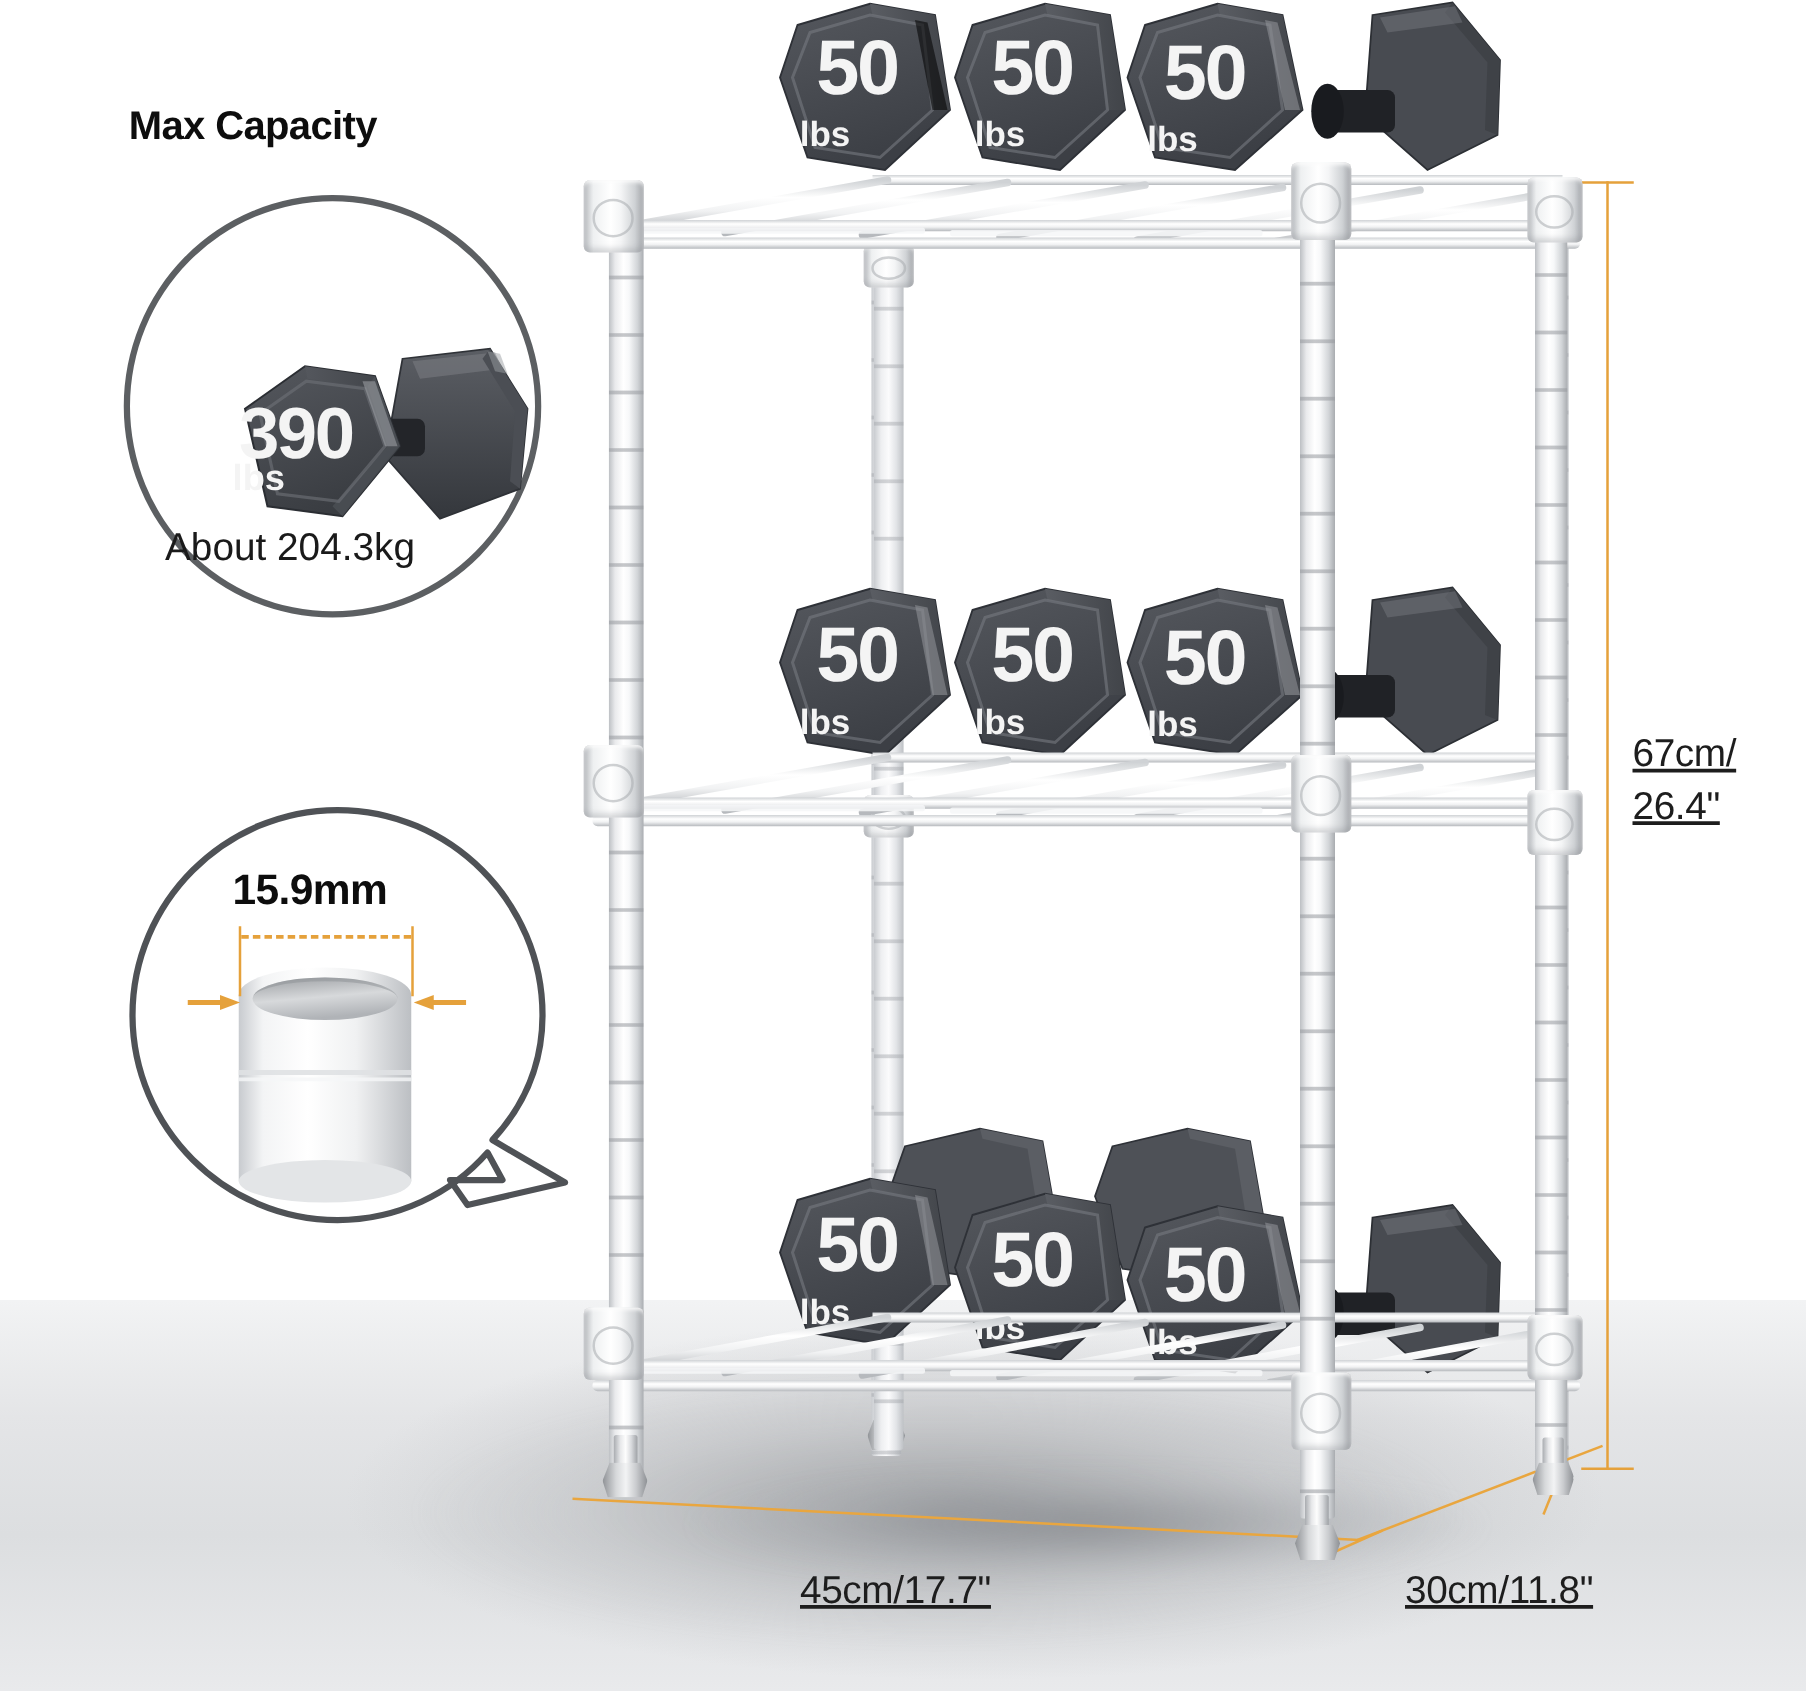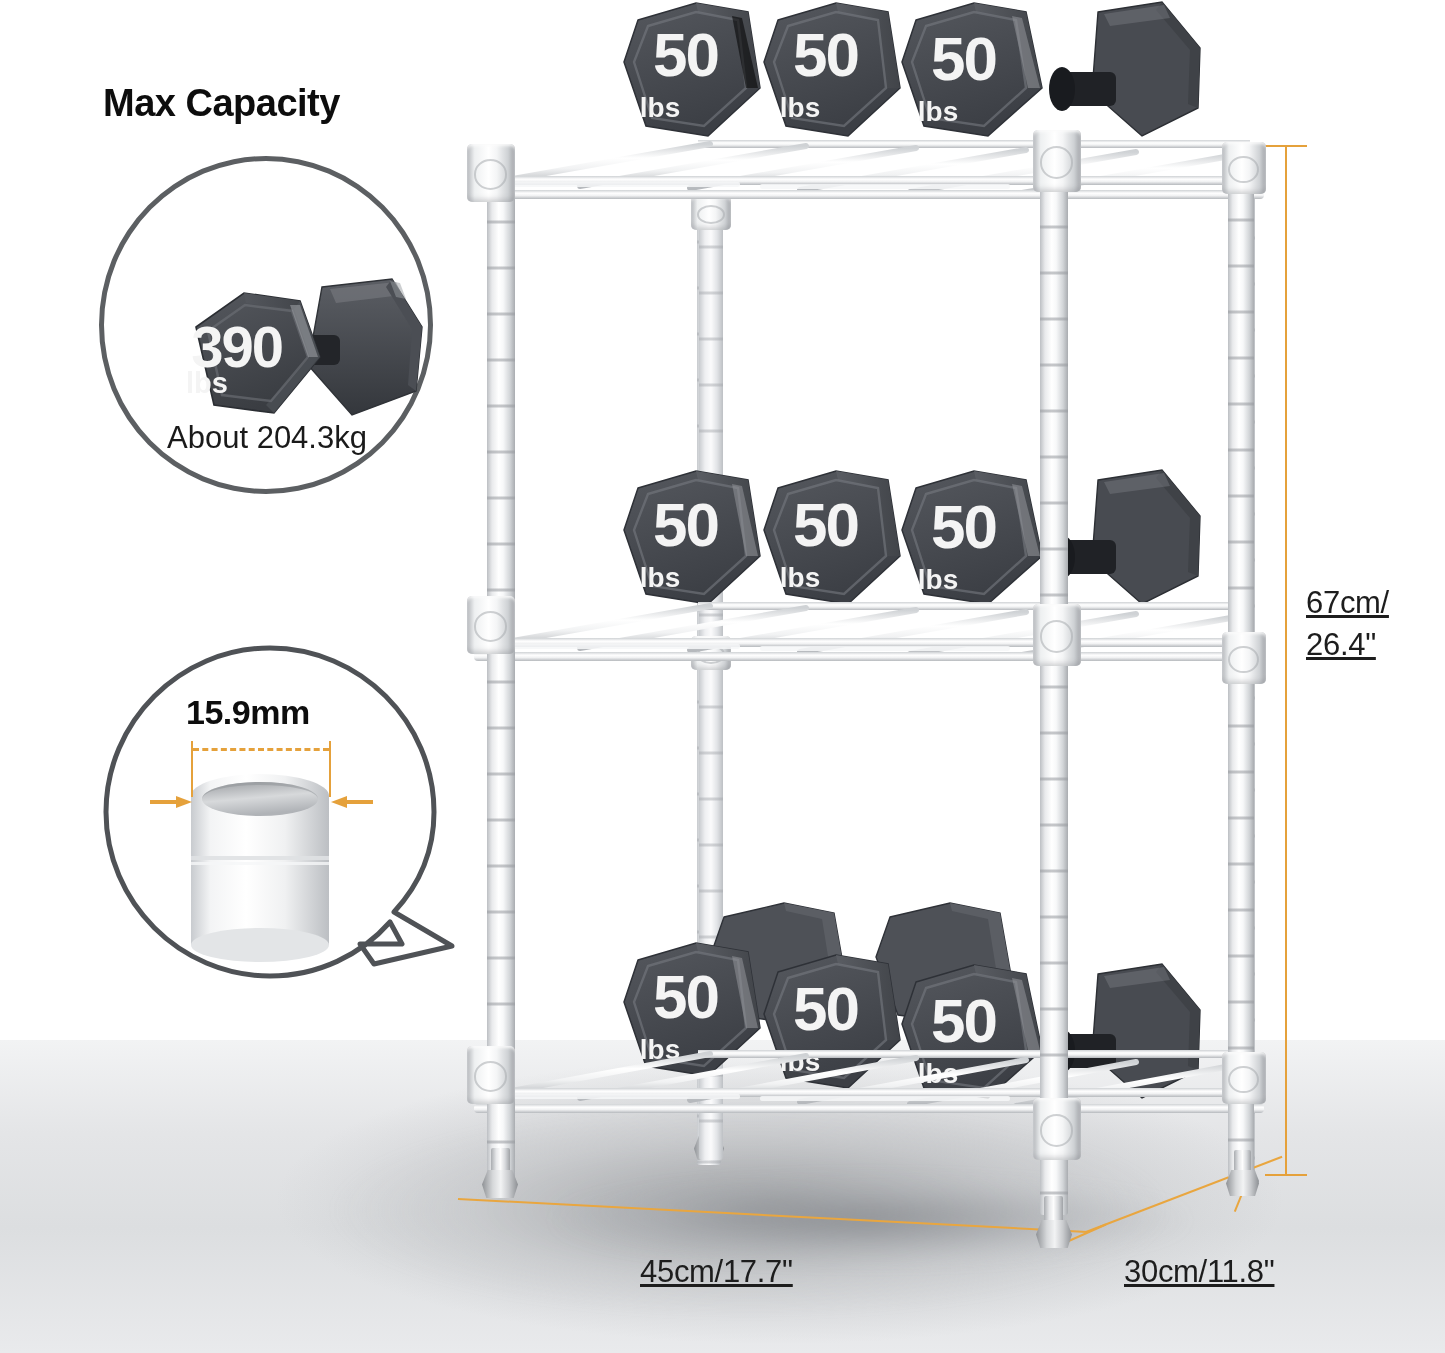--- a/index.html
+++ b/index.html
@@ -37,21 +37,21 @@
     left: 470px; top: 1160px;
     width: 820px; height: 120px;
     background: radial-gradient(ellipse 400px 52px at 400px 60px, rgba(120,123,128,.55) 0%, rgba(160,163,168,.25) 55%, rgba(255,255,255,0) 80%);
     filter: blur(9px);
   }
 
   
   .title-max {
     position: absolute;
     left: 103px; top: 82px;
-    font-size: 38px;
+    font-size: 32px;
     font-weight: 700;
     letter-spacing: -0.5px;
     color: #0d0d0d;
     white-space: nowrap;
   }
   .dim-text {
     position: absolute;
     font-size: 31px;
     color: #1d1d1d;
     white-space: nowrap;
@@ -71,21 +71,20 @@
     left: 99px; top: 156px;
     width: 334px; height: 338px;
     border: 5px solid #5c5f62;
     border-radius: 50%;
     background: #ffffff;
   }
   .cap-caption {
     position: absolute;
     left: 132px; top: 420px;
     width: 270px;
-    text-align: center;
     font-size: 31px;
     color: #1a1a1a;
     white-space: nowrap;
   }
 
   
   .bubble-tube {
     position: absolute;
     left: 102px; top: 644px;
     width: 336px; height: 338px;

